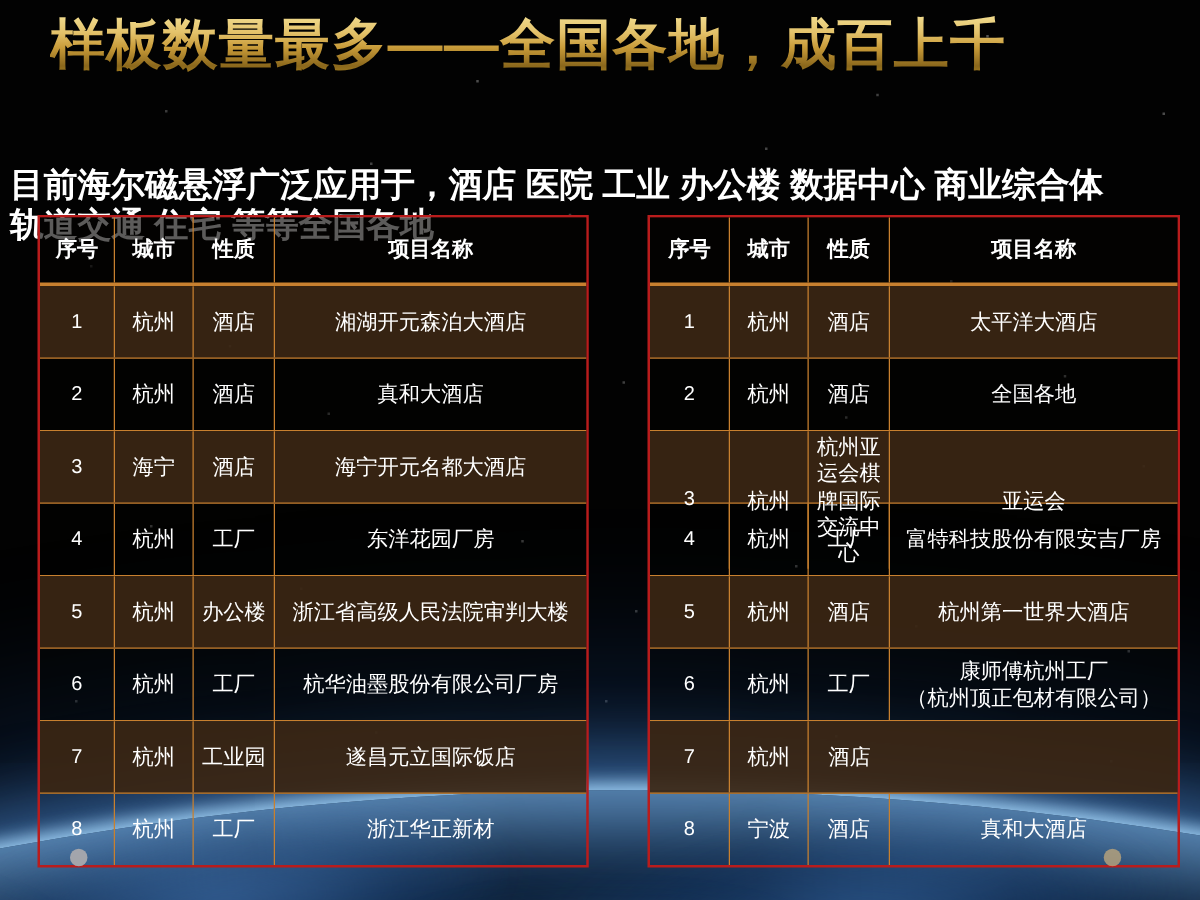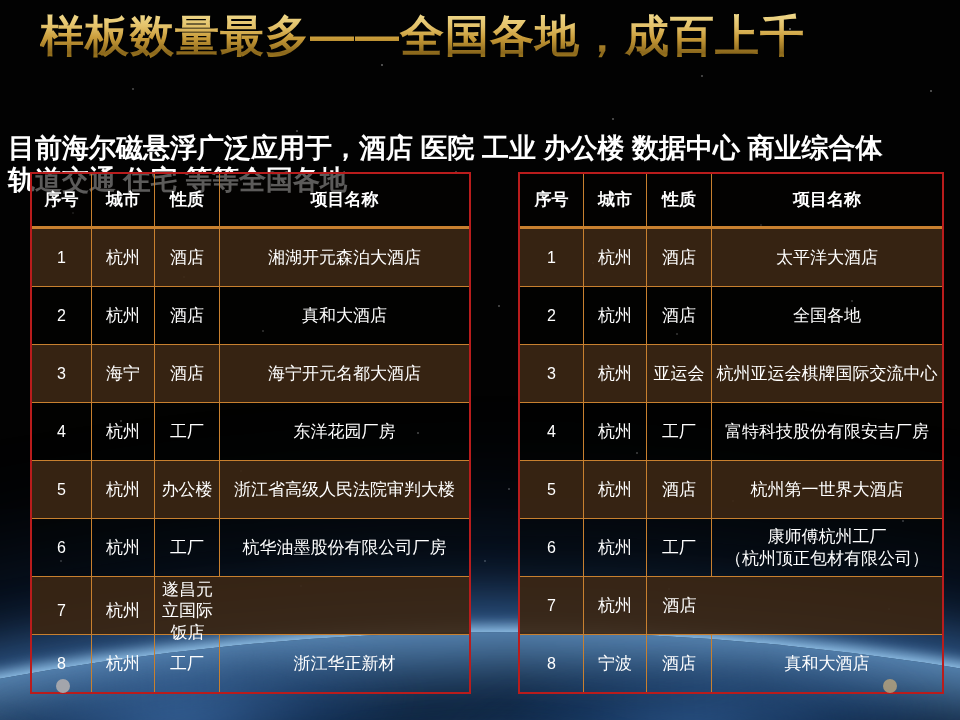--- a/index.html
+++ b/index.html
@@ -146,20 +146,21 @@
     </div>
     <div class="trow tbody-row row-plain">
       <div class="td num">6</div>
       <div class="td">杭州</div>
       <div class="td">工厂</div>
       <div class="td">杭华油墨股份有限公司厂房</div>
     </div>
     <div class="trow tbody-row row-hl">
       <div class="td num">7</div>
       <div class="td">杭州</div>
+      <div class="td">工业园</div>
       <div class="td">遂昌元立国际饭店</div>
     </div>
     <div class="trow tbody-row row-clear">
       <div class="td num">8</div>
       <div class="td">杭州</div>
       <div class="td">工厂</div>
       <div class="td">浙江华正新材</div>
     </div>
   </div>
 
@@ -178,22 +179,22 @@
     </div>
     <div class="trow tbody-row row-plain">
       <div class="td num">2</div>
       <div class="td">杭州</div>
       <div class="td">酒店</div>
       <div class="td">全国各地</div>
     </div>
     <div class="trow tbody-row row-hl">
       <div class="td num">3</div>
       <div class="td">杭州</div>
+      <div class="td">杭州亚运会棋牌国际交流中心</div>
       <div class="td">亚运会</div>
-      <div class="td">杭州亚运会棋牌国际交流中心</div>
     </div>
     <div class="trow tbody-row row-plain">
       <div class="td num">4</div>
       <div class="td">杭州</div>
       <div class="td">工厂</div>
       <div class="td">富特科技股份有限安吉厂房</div>
     </div>
     <div class="trow tbody-row row-hl">
       <div class="td num">5</div>
       <div class="td">杭州</div>

